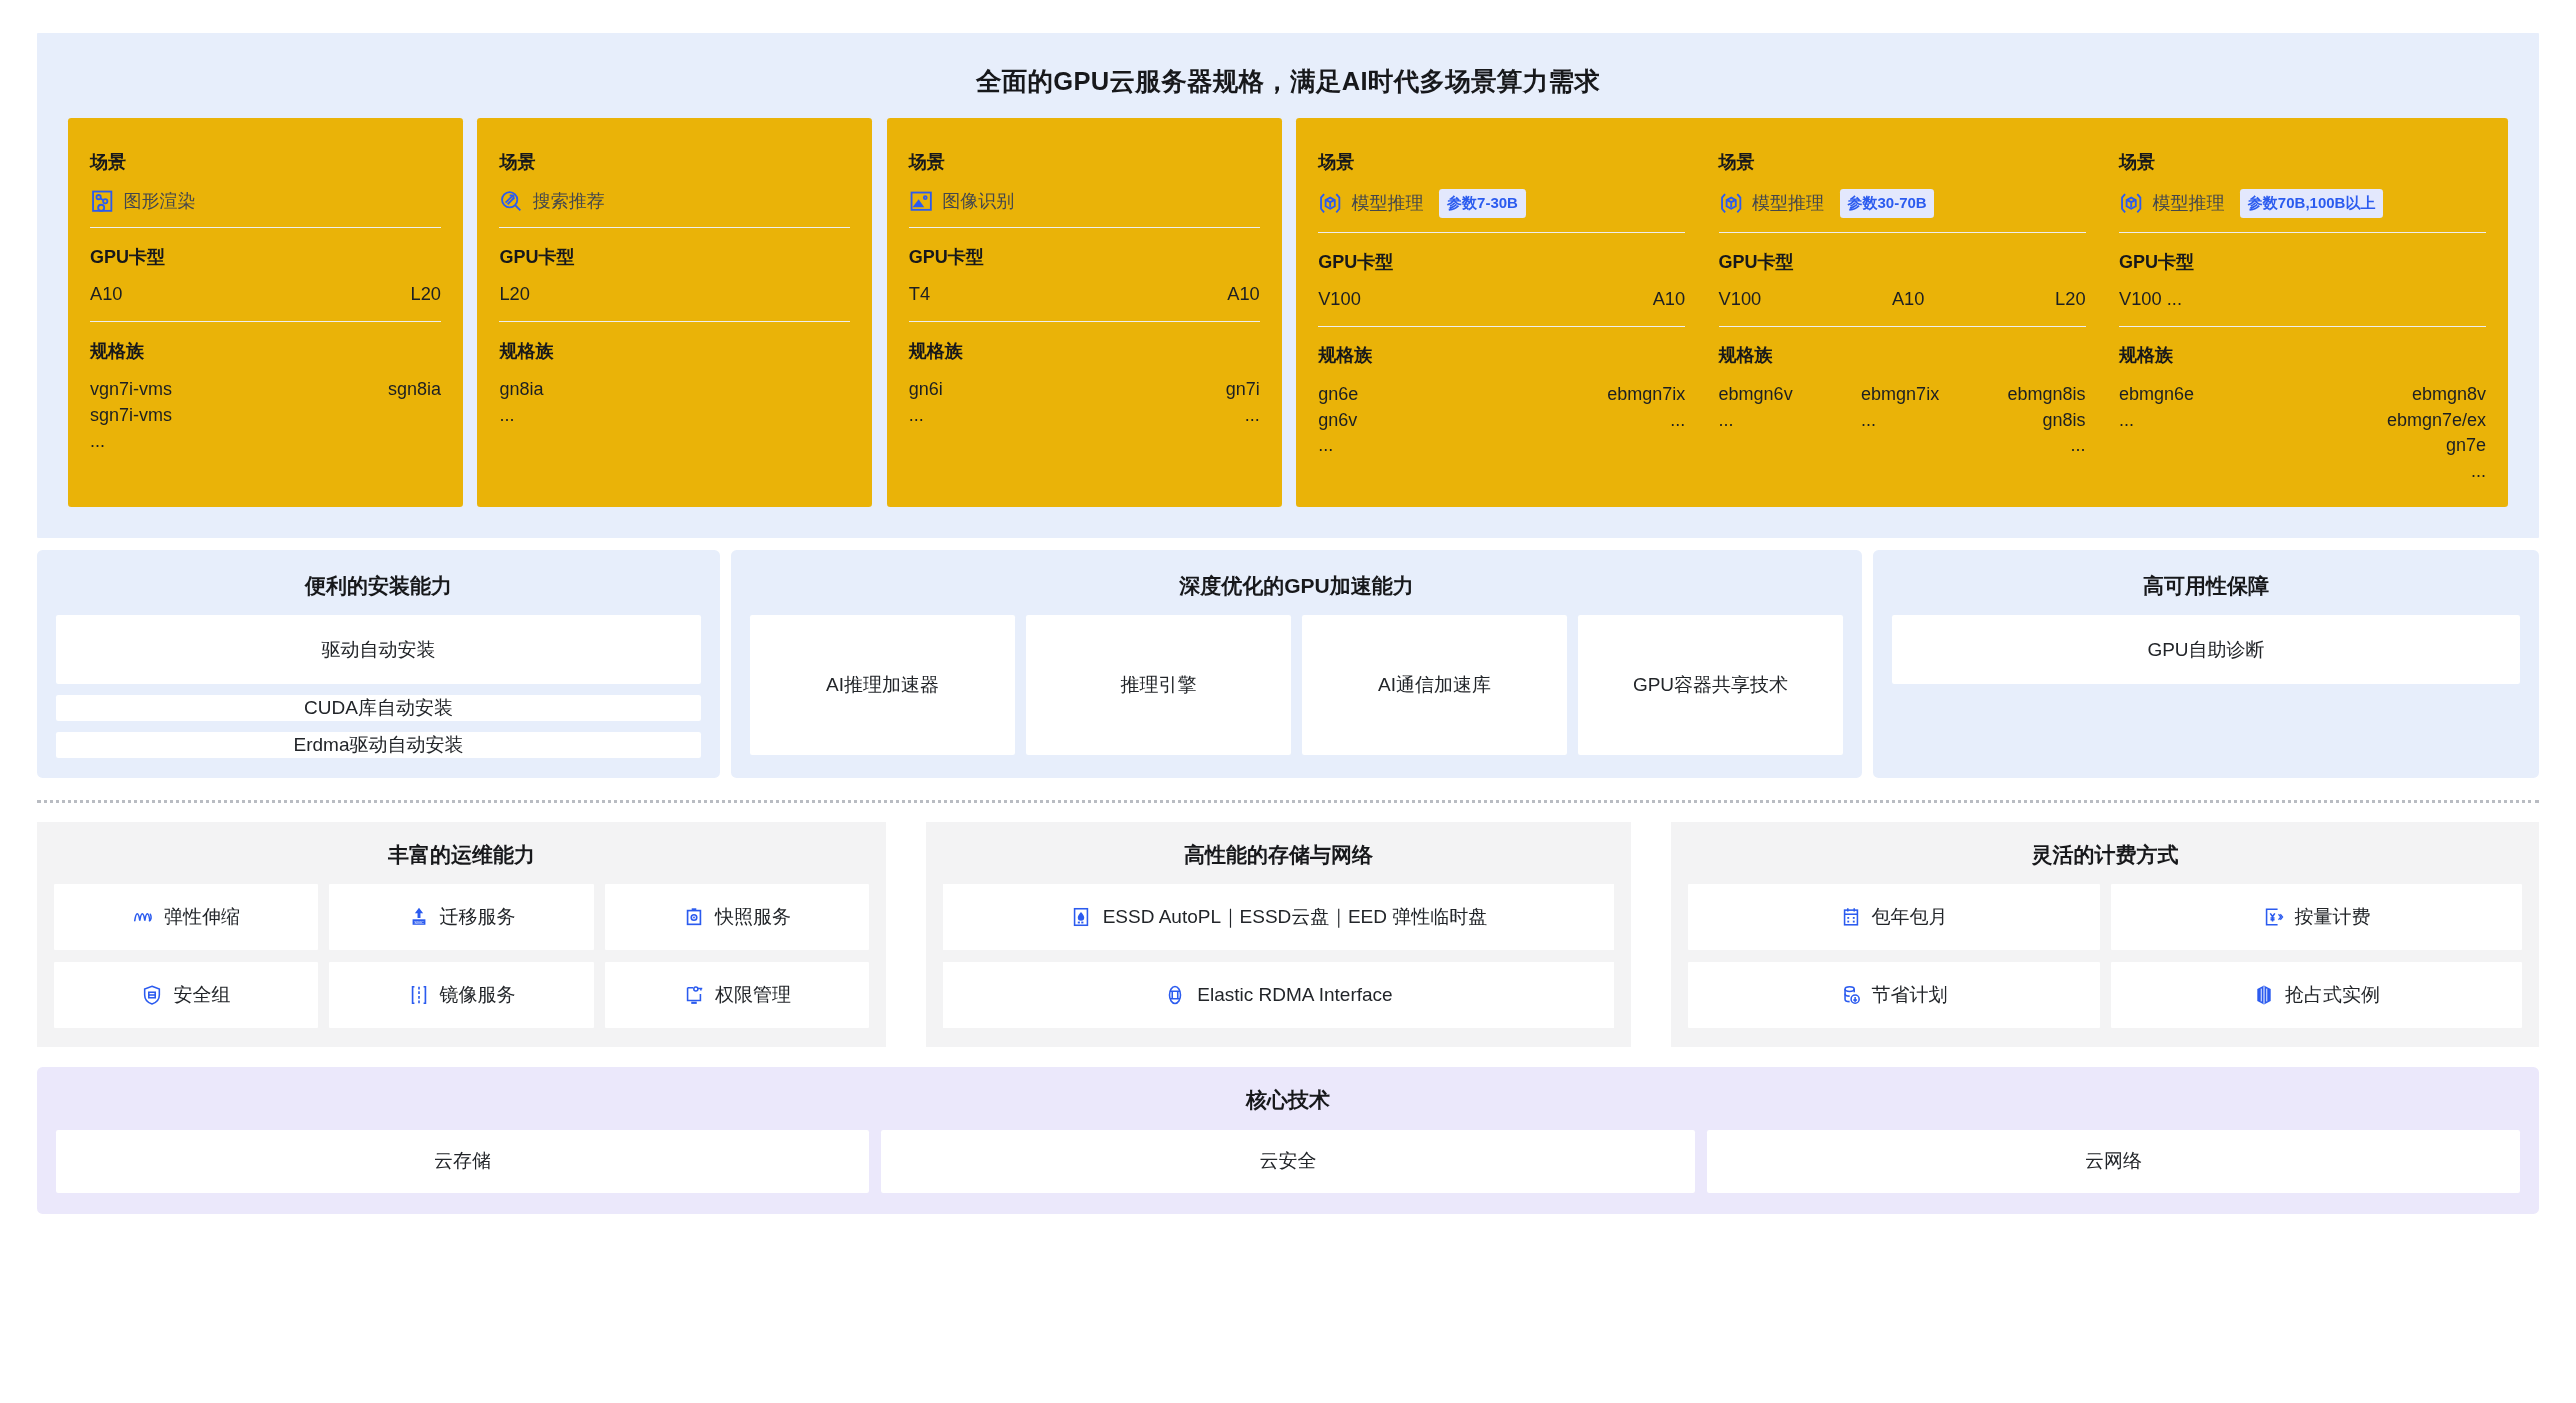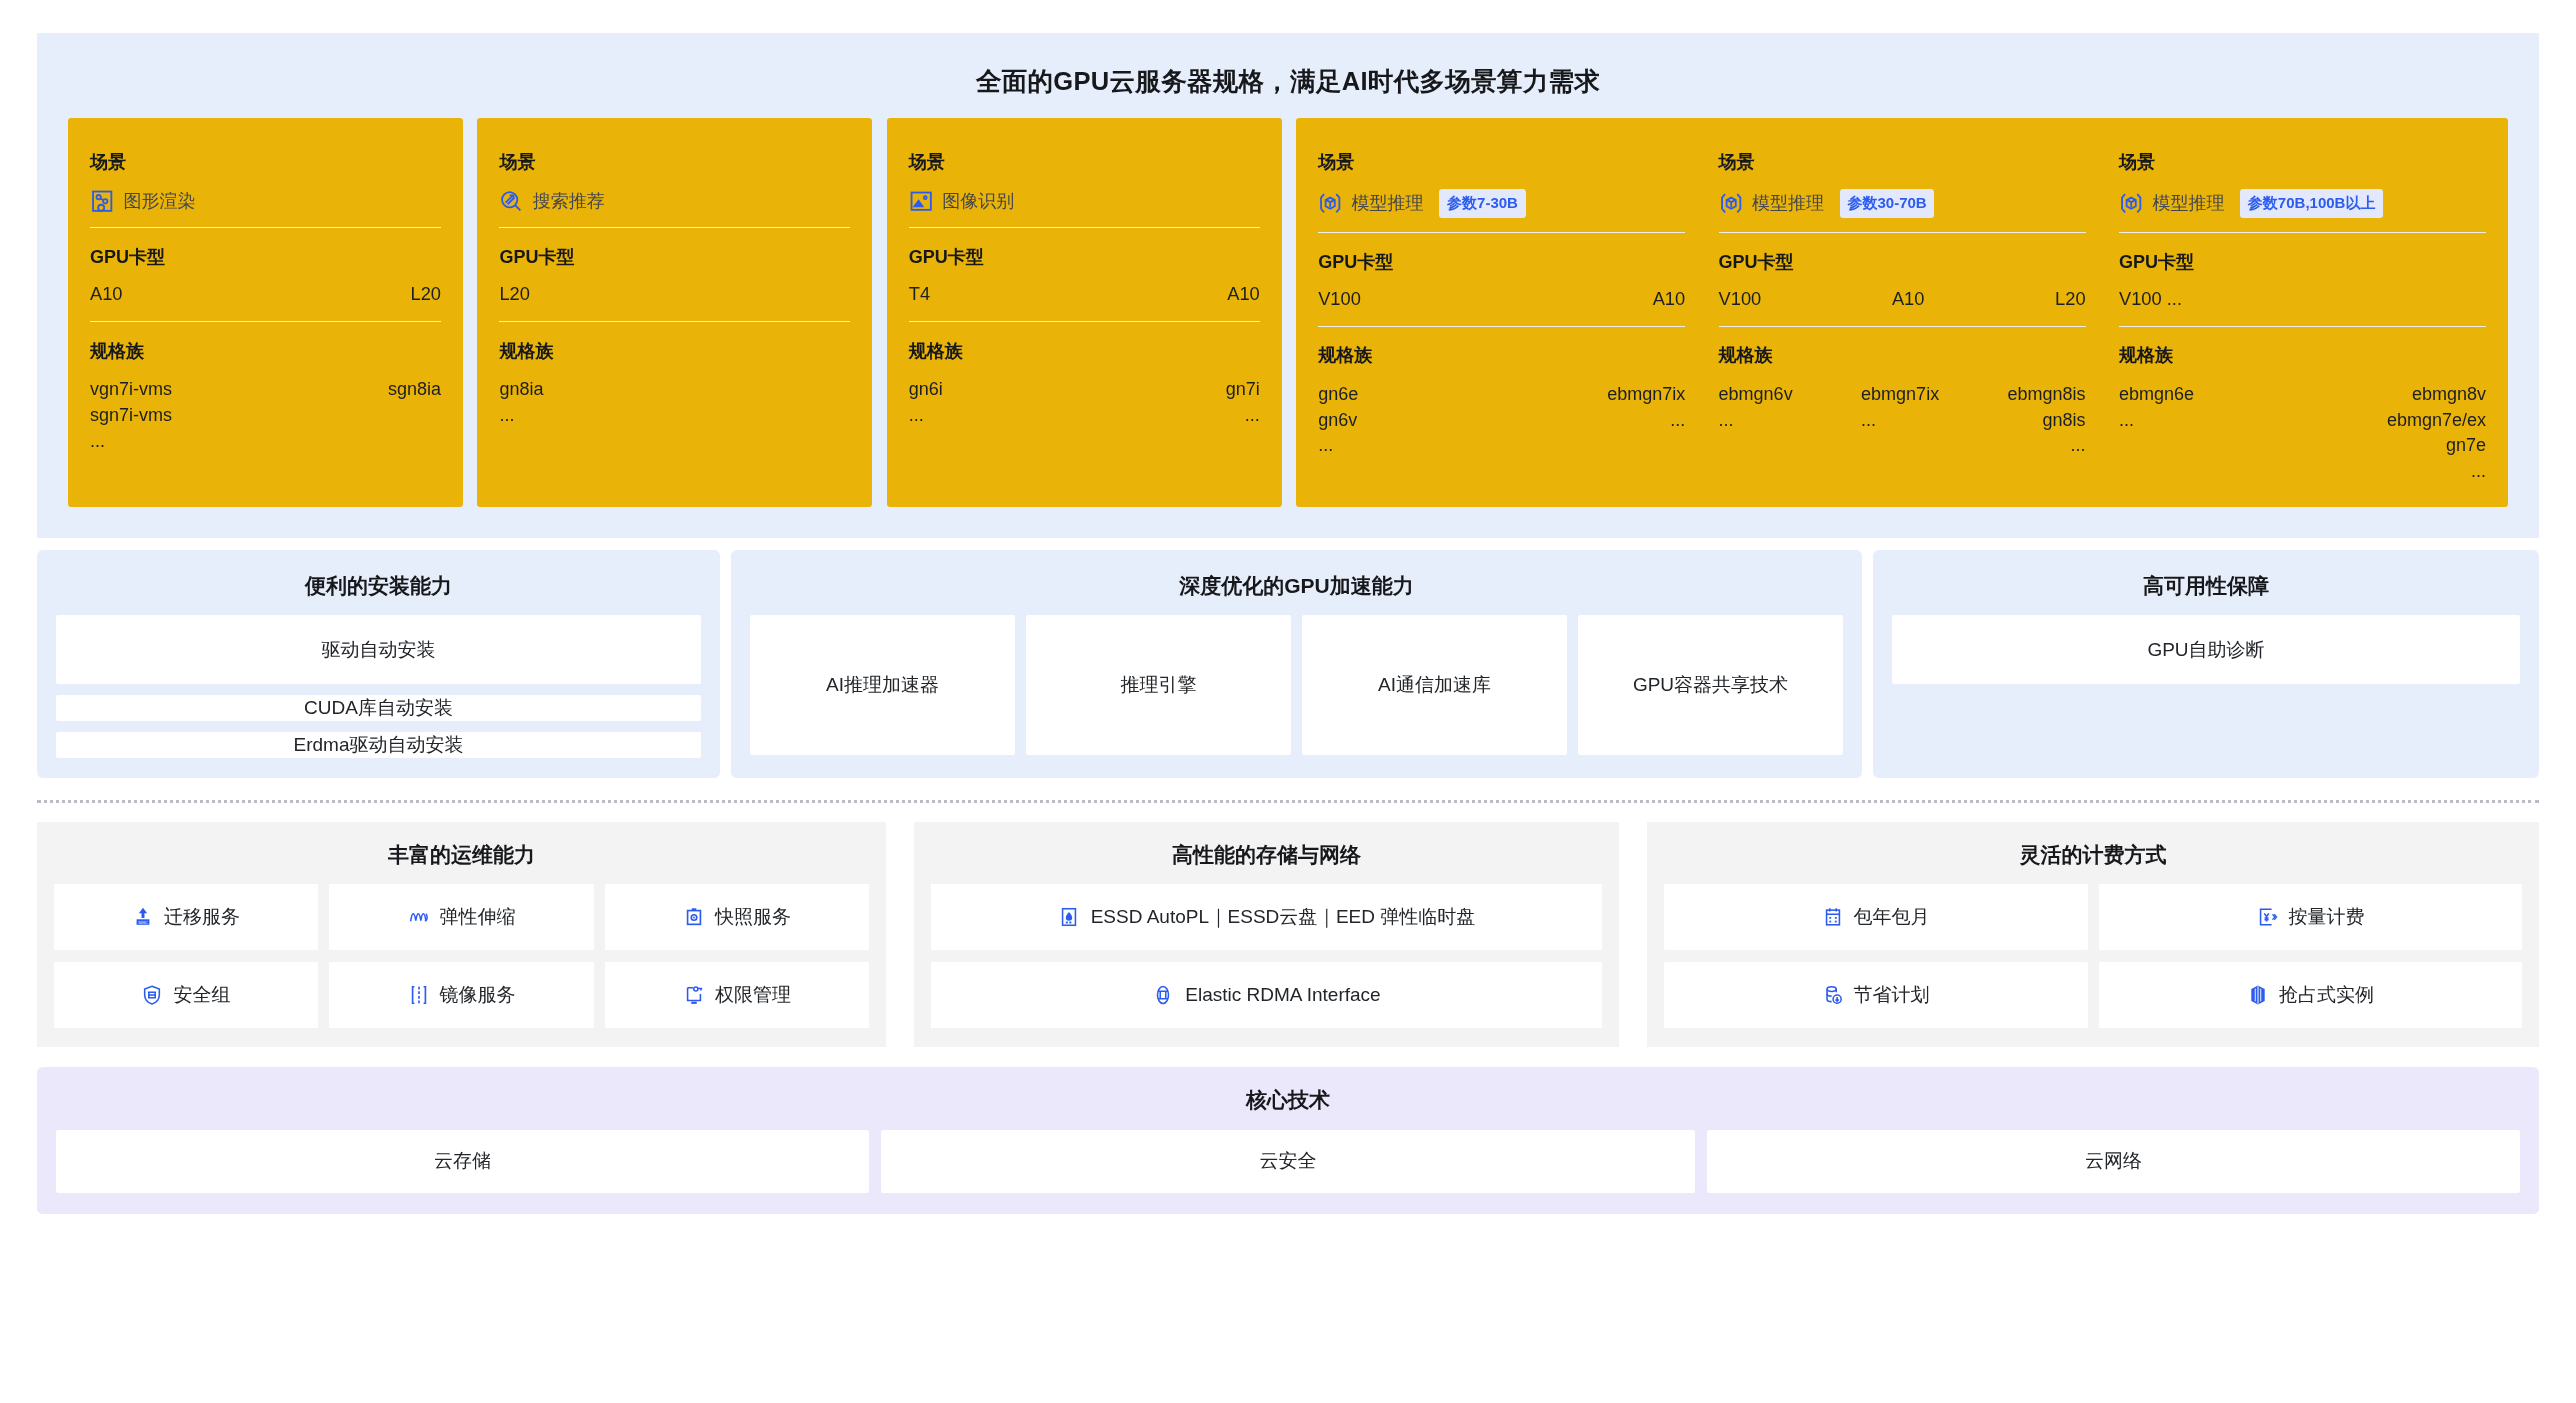--- a/index.html
+++ b/index.html
@@ -120,21 +120,21 @@
   .p-ha .row2 .tile { flex: 1 1 0; height: 60px; }
 
   
   .dash {
     margin: 22px 0 19px 0;
     border-top: 3.3px dotted #b9bcc2;
     height: 0;
   }
 
   
-  .band3 { display: flex; gap: 28px; align-items: flex-start; }
+  .band3 { display: flex; gap: 40px; align-items: flex-start; }
   .panel-grey { background: #F3F3F4; padding: 14.4px 16.7px 19px 16.7px; }
   .p-ops { flex: 0 0 849px; }
   .p-store { flex: 0 0 705px; }
   .p-bill { flex: 1 1 auto; }
 
   .grid3 { display: flex; gap: 11px; }
   .grid3 .cell { flex: 1 1 0; }
   .icell {
     background: #ffffff;
     height: 66px;
@@ -424,38 +424,38 @@
   <div class="dash"></div>
 
   <section class="band3">
 
     <div class="panel-grey p-ops">
       <div class="panel-title">丰富的运维能力</div>
       <div class="grid3">
         <div class="cell">
           <div class="icell">
             <span class="ico">
+              <svg width="22" height="22" viewBox="0 0 24 24" fill="none" stroke="#2B5BEF" stroke-width="1.7" stroke-linecap="round">
+                <path d="M3 16 C4.5 6, 7 6, 8.5 16 C10 6, 12.5 6, 14 16 C15.5 6, 18 6, 19.5 16"></path>
+                <path d="M20 9 C21.5 12, 21 15, 19 16"></path>
+              </svg>
+            </span>
+            <span>弹性伸缩</span>
+          </div>
+        </div>
+        <div class="cell">
+          <div class="icell">
+            <span class="ico">
               <svg width="22" height="22" viewBox="0 0 24 24" fill="none" style="font-size:34px">
                 <path d="M12 2 L16.5 8 H13.6 V13 H10.4 V8 H7.5 Z" fill="#2B5BEF"></path>
                 <rect x="5" y="14.5" width="14" height="6" fill="#2B5BEF"></rect>
                 <text x="12" y="19.4" font-size="4.6" fill="#ffffff" text-anchor="middle" font-family="Liberation Sans, sans-serif">SMC</text>
               </svg>
             </span>
             <span>迁移服务</span>
-          </div>
-        </div>
-        <div class="cell">
-          <div class="icell">
-            <span class="ico">
-              <svg width="22" height="22" viewBox="0 0 24 24" fill="none" stroke="#2B5BEF" stroke-width="1.7" stroke-linecap="round">
-                <path d="M3 16 C4.5 6, 7 6, 8.5 16 C10 6, 12.5 6, 14 16 C15.5 6, 18 6, 19.5 16"></path>
-                <path d="M20 9 C21.5 12, 21 15, 19 16"></path>
-              </svg>
-            </span>
-            <span>弹性伸缩</span>
           </div>
         </div>
         <div class="cell">
           <div class="icell">
             <span class="ico">
               <svg width="22" height="22" viewBox="0 0 24 24" fill="none" stroke="#2B5BEF" stroke-width="1.8">
                 <rect x="5" y="5" width="14" height="15"></rect>
                 <rect x="9.5" y="2.5" width="5" height="2" fill="#2B5BEF" stroke="none"></rect>
                 <circle cx="12" cy="12.5" r="3"></circle>
                   <circle cx="12" cy="12.5" r="1" fill="#2B5BEF" stroke="none"></circle>

